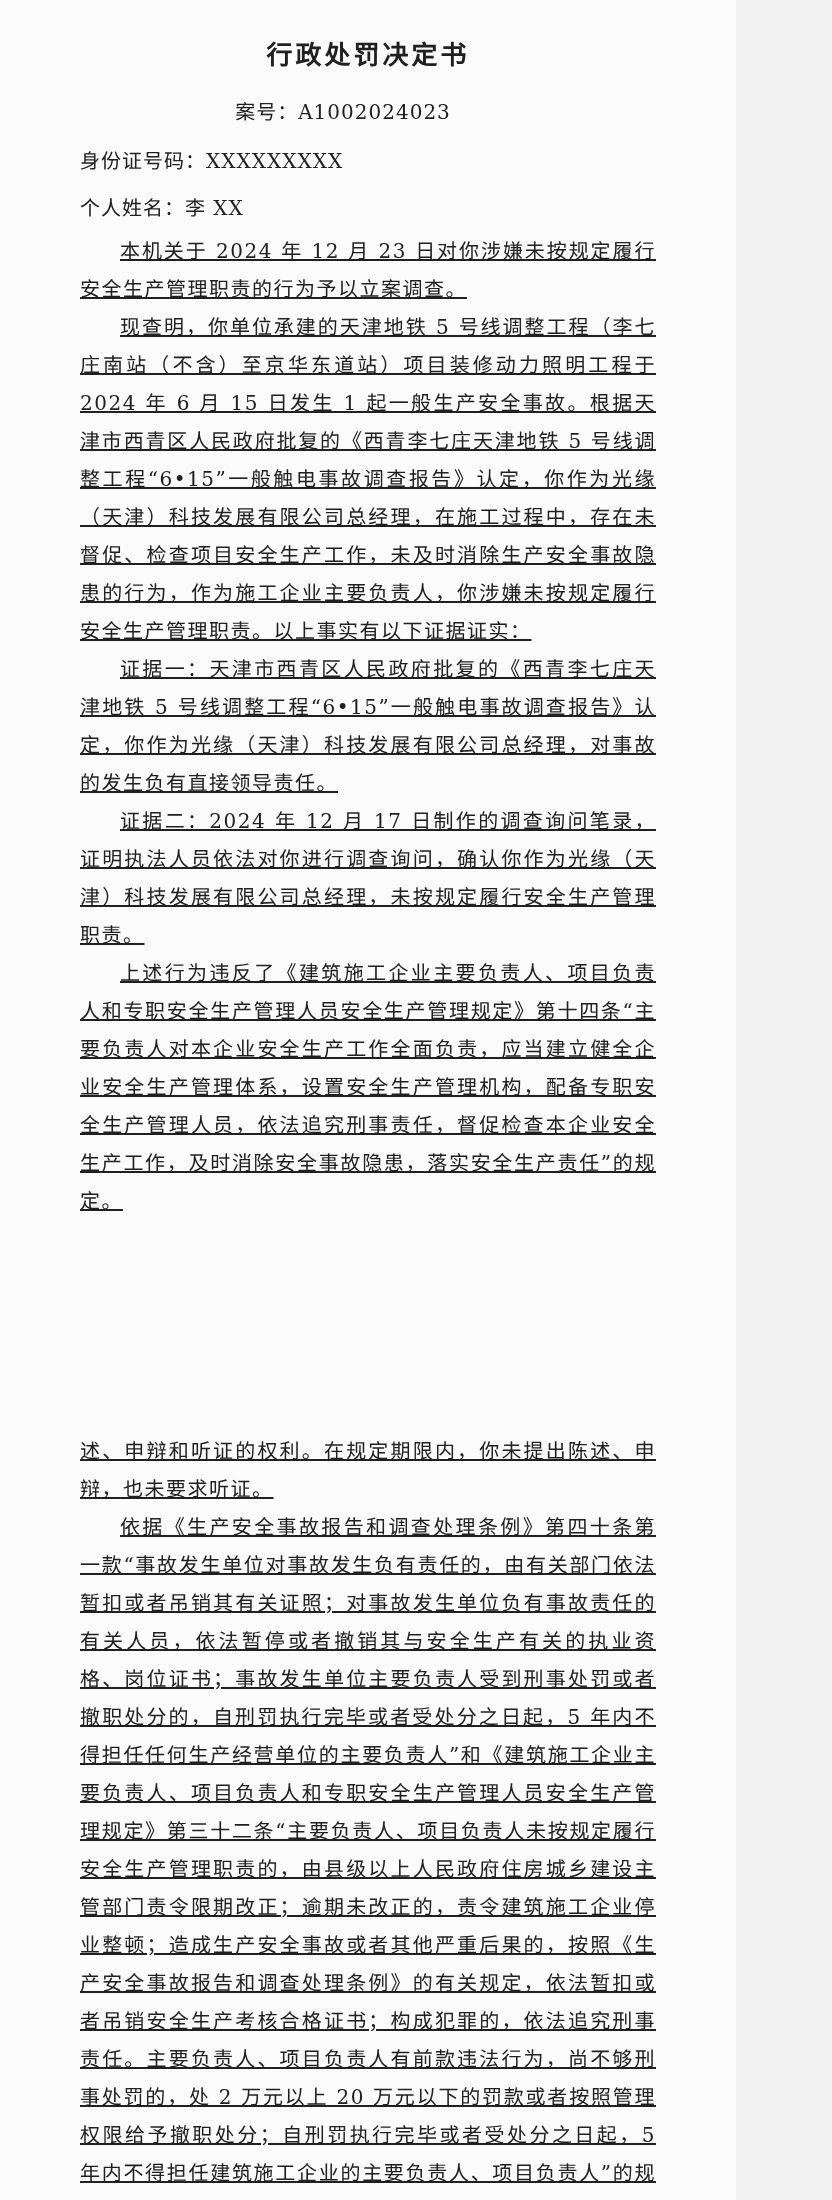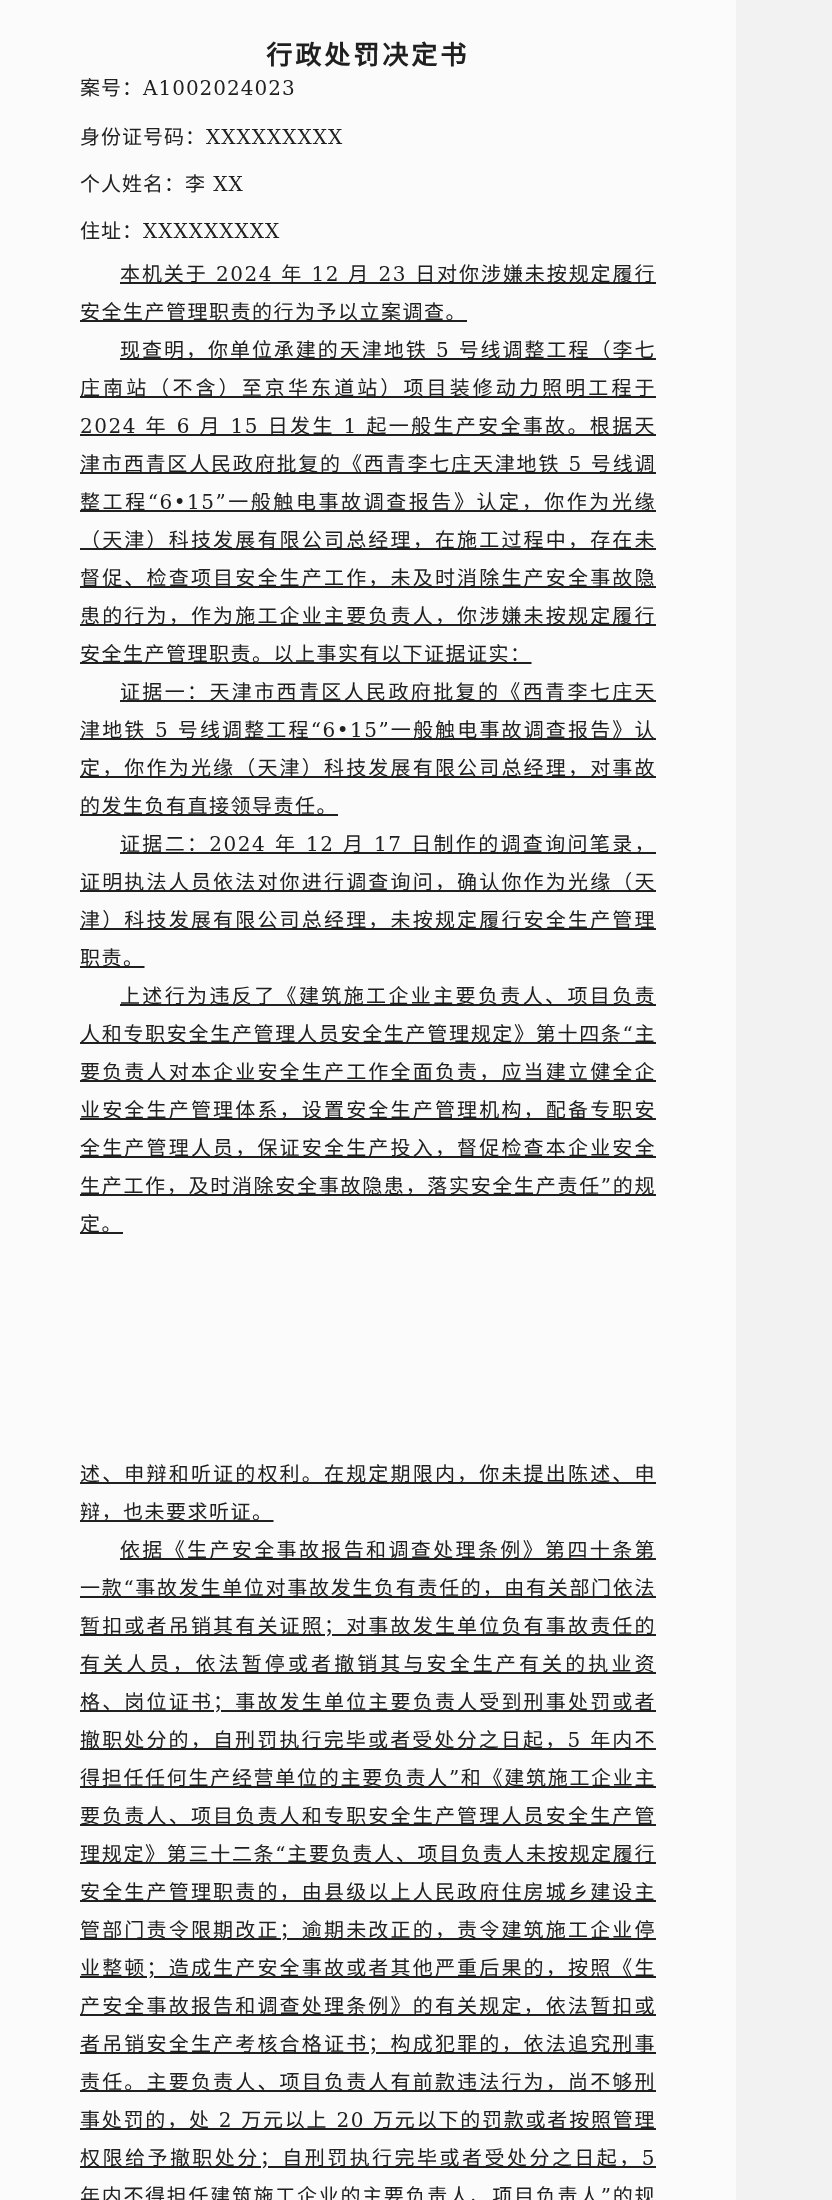--- a/index.html
+++ b/index.html
@@ -21,22 +21,23 @@
   }
   .doc-title {
     margin: 18px 0 0 0;
     font-size: 26px;
     font-weight: 700;
     line-height: 38px;
     text-align: center;
     letter-spacing: 3px;
   }
   .case-line {
+    margin-top: 24px;
     padding-right: 50px;
-    text-align: left;
+    text-align: center;
     font-size: 20px;
     line-height: 28px;
     letter-spacing: 1px;
   }
   .fields {
     margin-top: 12px;
     font-size: 20px;
     letter-spacing: 1px;
   }
   .field {
@@ -72,31 +73,28 @@
     <span>案号：</span><span>A1002024023</span>
   </div>
 
   <div class="fields">
     <div class="field">
       <span>身份证号码：</span><span>XXXXXXXXX</span>
     </div>
     <div class="field">
       <span>个人姓名：</span><span>李 XX</span>
     </div>
-    <div class="field">
-      <span>住址：</span><span>XXXXXXXXX</span>
-    </div>
   </div>
 
   <div class="body">
     <p class="indent">本机关于 2024 年 12 月 23 日对你涉嫌未按规定履行安全生产管理职责的行为予以立案调查。</p>
     <p class="indent">现查明，你单位承建的天津地铁 5 号线调整工程（李七庄南站（不含）至京华东道站）项目装修动力照明工程于 2024 年 6 月 15 日发生 1 起一般生产安全事故。根据天津市西青区人民政府批复的《西青李七庄天津地铁 5 号线调整工程“6•15”一般触电事故调查报告》认定，你作为光缘（天津）科技发展有限公司总经理，在施工过程中，存在未督促、检查项目安全生产工作，未及时消除生产安全事故隐患的行为，作为施工企业主要负责人，你涉嫌未按规定履行安全生产管理职责。以上事实有以下证据证实：</p>
     <p class="indent">证据一：天津市西青区人民政府批复的《西青李七庄天津地铁 5 号线调整工程“6•15”一般触电事故调查报告》认定，你作为光缘（天津）科技发展有限公司总经理，对事故的发生负有直接领导责任。</p>
     <p class="indent">证据二：2024 年 12 月 17 日制作的调查询问笔录，证明执法人员依法对你进行调查询问，确认你作为光缘（天津）科技发展有限公司总经理，未按规定履行安全生产管理职责。</p>
-    <p class="indent">上述行为违反了《建筑施工企业主要负责人、项目负责人和专职安全生产管理人员安全生产管理规定》第十四条“主要负责人对本企业安全生产工作全面负责，应当建立健全企业安全生产管理体系，设置安全生产管理机构，配备专职安全生产管理人员，保证安全生产投入，督促检查本企业安全生产工作，及时消除安全事故隐患，落实安全生产责任”的规定。</p>
+    <p class="indent">上述行为违反了《建筑施工企业主要负责人、项目负责人和专职安全生产管理人员安全生产管理规定》第十四条“主要负责人对本企业安全生产工作全面负责，应当建立健全企业安全生产管理体系，设置安全生产管理机构，配备专职安全生产管理人员，依法追究刑事责任，督促检查本企业安全生产工作，及时消除安全事故隐患，落实安全生产责任”的规定。</p>
 
     <div class="page-break-gap"></div>
 
     <p>述、申辩和听证的权利。在规定期限内，你未提出陈述、申辩，也未要求听证。</p>
     <p class="indent">依据《生产安全事故报告和调查处理条例》第四十条第一款“事故发生单位对事故发生负有责任的，由有关部门依法暂扣或者吊销其有关证照；对事故发生单位负有事故责任的有关人员，依法暂停或者撤销其与安全生产有关的执业资格、岗位证书；事故发生单位主要负责人受到刑事处罚或者撤职处分的，自刑罚执行完毕或者受处分之日起，5 年内不得担任任何生产经营单位的主要负责人”和《建筑施工企业主要负责人、项目负责人和专职安全生产管理人员安全生产管理规定》第三十二条“主要负责人、项目负责人未按规定履行安全生产管理职责的，由县级以上人民政府住房城乡建设主管部门责令限期改正；逾期未改正的，责令建筑施工企业停业整顿；造成生产安全事故或者其他严重后果的，按照《生产安全事故报告和调查处理条例》的有关规定，依法暂扣或者吊销安全生产考核合格证书；构成犯罪的，依法追究刑事责任。主要负责人、项目负责人有前款违法行为，尚不够刑事处罚的，处 2 万元以上 20 万元以下的罚款或者按照管理权限给予撤职处分；自刑罚执行完毕或者受处分之日起，5 年内不得担任建筑施工企业的主要负责人、项目负责人”的规定，根据你违法行为的事实、性质、情节、社会危害程度和相关证据，本机关决定对你作出如下行政处罚：</p>
     <p class="indent">暂扣安全生产考核合格证书 3 个月。</p>
 
   </div>
 
 </div>

